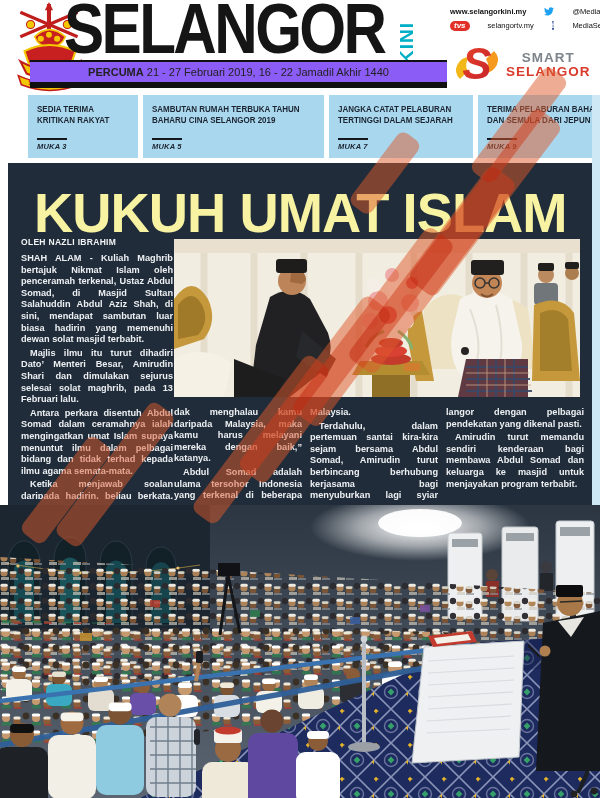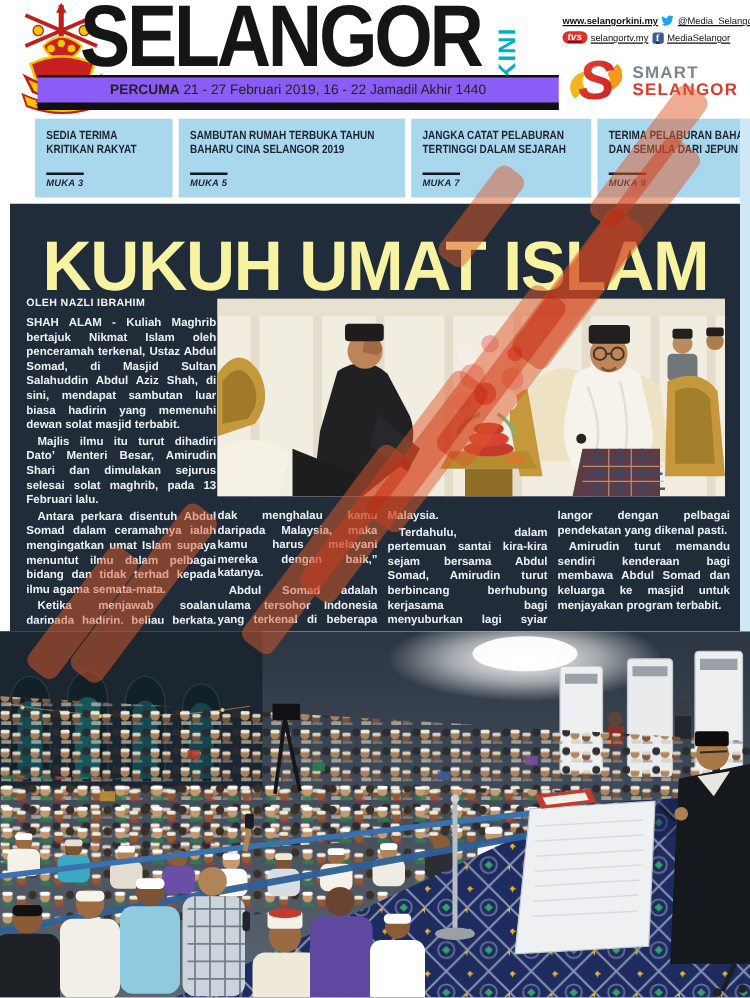--- a/index.html
+++ b/index.html
@@ -10,31 +10,31 @@
   .crest{position:absolute;left:10px;top:2px;width:80px;height:92px;}
   .masthead-title{position:absolute;left:64px;top:-4px;font-size:70px;line-height:66px;
      font-weight:800;color:#151515;letter-spacing:-3px;transform:scaleX(0.86);transform-origin:left top;white-space:nowrap;}
   .kini{position:absolute;left:396px;top:6px;height:58px;writing-mode:vertical-rl;transform:rotate(180deg);
      font-size:19px;font-weight:800;color:#00aec6;letter-spacing:1px;}
   .datebar{position:absolute;left:30px;top:60px;width:417px;height:20px;background:#8b5cf6;
      border-top:2px solid #101010;border-bottom:6px solid #101010;text-align:center;
      font-size:11px;line-height:20px;color:#222;white-space:nowrap;}
   .datebar .bold{font-weight:800;}
   .social{position:absolute;left:450px;top:7px;width:150px;font-size:7.5px;color:#111;}
-  .social-row{display:flex;align-items:flex-end;gap:3px;height:14px;text-decoration:underline;}
+  .social-row{display:flex;align-items:flex-start;gap:18px;height:14px;}
   .social-row .site{font-weight:700;}
   .tw-icon{width:10px;height:9px;flex:0 0 auto;}
   .tvs{display:inline-block;background:#e03028;color:#fff;font-weight:800;font-style:italic;
-     font-size:8px;line-height:10px;padding:0 4px;border-radius:6px;margin-top:12px;}
+     font-size:8px;line-height:10px;padding:0 4px;border-radius:6px;}
   .fb{display:inline-block;width:9px;height:9px;background:#3b5998;color:#fff;border-radius:2px;
      font-family:"Liberation Serif",serif;font-weight:700;font-size:8px;line-height:9px;text-align:center;}
   .smartlogo{position:absolute;left:452px;top:38px;width:146px;height:54px;display:flex;align-items:center;gap:4px;}
   .smart-s{width:50px;height:52px;}
   .smart-text{font-weight:800;letter-spacing:1px;font-size:13.5px;line-height:14px;}
-  .smart-text .l1{color:#7d848c;}
+  .smart-text .l1{color:#7d848c;text-align:center;}
   .smart-text .l2{color:#d93a2b;}
   
   .teasers{position:absolute;left:0;top:95px;width:600px;height:63px;display:flex;gap:5px;margin-left:28px;}
   .teaser{background:#a9d7ee;color:#1b2430;padding:8px 8px 6px 9px;box-sizing:border-box;position:relative;}
   .teaser.t1{width:110px;}.teaser.t2{width:181px;}.teaser.t3{width:144px;}.teaser.t4{width:150px;flex:1;}
   .t-title{font-size:9.5px;font-weight:800;line-height:1.2;}
   .cond{display:inline-block;transform:scaleX(0.84);transform-origin:0 0;width:119%;}
   .muka{position:absolute;left:9px;bottom:7px;font-size:7.5px;font-weight:800;
         border-top:2px solid #14181e;padding-top:2px;width:max-content;letter-spacing:0.2px;font-style:italic;}
   

